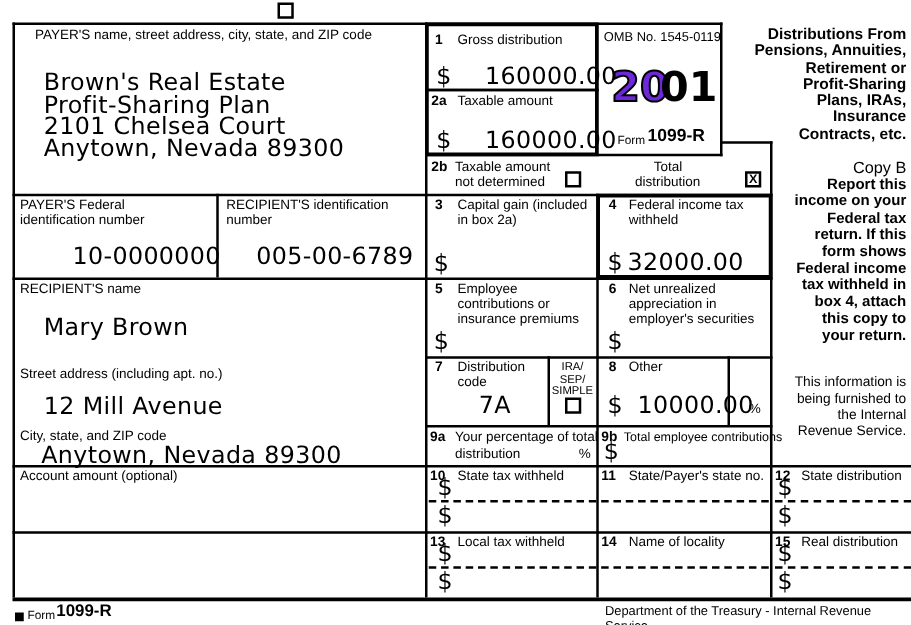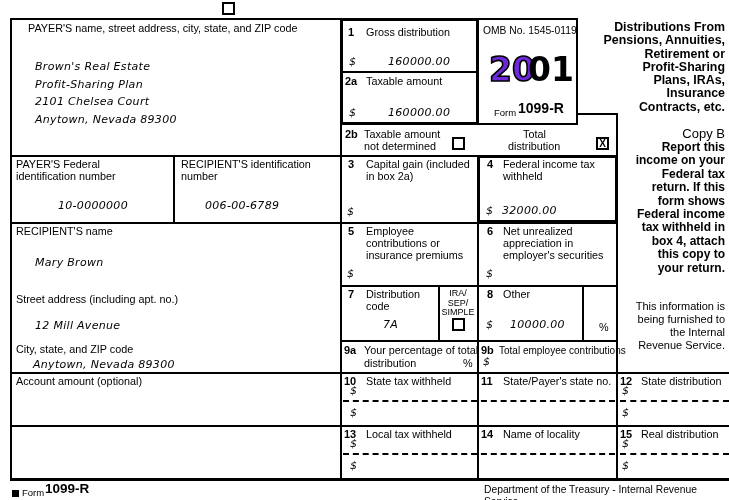--- a/index.html
+++ b/index.html
@@ -5,22 +5,22 @@
   * { box-sizing: border-box; margin: 0; padding: 0; }
   html,body { background:#fff; }
   .form {
     position: relative; width: 729px; height: 500px; background: #fff;
     font-family: "Liberation Sans", sans-serif; color: #000; overflow: hidden;
   }
   .ln   { position: absolute; background: #000; }
   .lbl  { position: absolute; font-size: 10.8px; line-height: 11.8px; }
   .bnum { position: absolute; font-size: 11px; font-weight: bold; }
   .sm   { font-size: 9px; line-height: 9.5px; text-align: center; }
-  .hw   { position: absolute; font-family: "DejaVu Sans", sans-serif; font-style: italic;
-          font-size: 11px; letter-spacing: 0.3px; white-space: pre-line; line-height: 17.5px; }
+  .hw   { position: absolute; font-family: "DejaVu Sans", sans-serif; 
+          font-size: 19px; letter-spacing: 0.3px; white-space: pre-line; line-height: 17.5px; }
   .cb   { position: absolute; width: 13px; height: 13px; border: 2px solid #000;
           font-size: 10px; font-weight: bold; line-height: 10px; text-align: center; background:#fff; }
   .rt   { position: absolute; text-align: right; white-space: pre-line; }
   .thickbox { position: absolute; border: 3px solid #000; }
   .dashln   { position: absolute; border-top: 2px dashed #000; height: 0; }
   .yr   { position: absolute; font-weight: bold; font-size: 33px; font-family: "DejaVu Sans", sans-serif; }
   .yr-outline { color: #6d28d9; -webkit-text-stroke: 1.6px #000; text-shadow: 0 0 1px #000; }
   .formword { font-size: 9.5px; }
   .formnum  { font-weight: bold; font-size: 14px; }
 </style>
@@ -94,21 +94,21 @@
   <span class="lbl" style="left:364px; top:129px;">Taxable amount</span>
   <span class="lbl" style="left:364px; top:141px;">not determined</span>
   <span class="cb" style="left:452px; top:137px;"></span>
   <span class="lbl" style="left:523px; top:129px;">Total</span>
   <span class="lbl" style="left:508px; top:141px;">distribution</span>
   <span class="cb" style="left:596px; top:137px;">X</span>
 
   <span class="lbl" style="left:16px; top:159px; width:135px;">PAYER'S Federal identification number</span>
   <span class="hw" style="left:58px; top:197px;">10-0000000</span>
   <span class="lbl" style="left:181px; top:159px; width:130px;">RECIPIENT'S identification number</span>
-  <span class="hw" style="left:205px; top:197px;">006-00-6789</span>
+  <span class="hw" style="left:205px; top:197px;">005-00-6789</span>
 
   <span class="bnum" style="left:348px; top:158px;">3</span>
   <span class="lbl" style="left:366px; top:159px; width:106px;">Capital gain (included in box 2a)</span>
   <span class="hw" style="left:347px; top:203px;">$</span>
 
   <span class="bnum" style="left:487px; top:158px;">4</span>
   <span class="lbl" style="left:503px; top:159px; width:106px;">Federal income tax withheld</span>
   <span class="hw" style="left:486px; top:202px;">$</span>
   <span class="hw" style="left:502px; top:202px;">32000.00</span>
 

